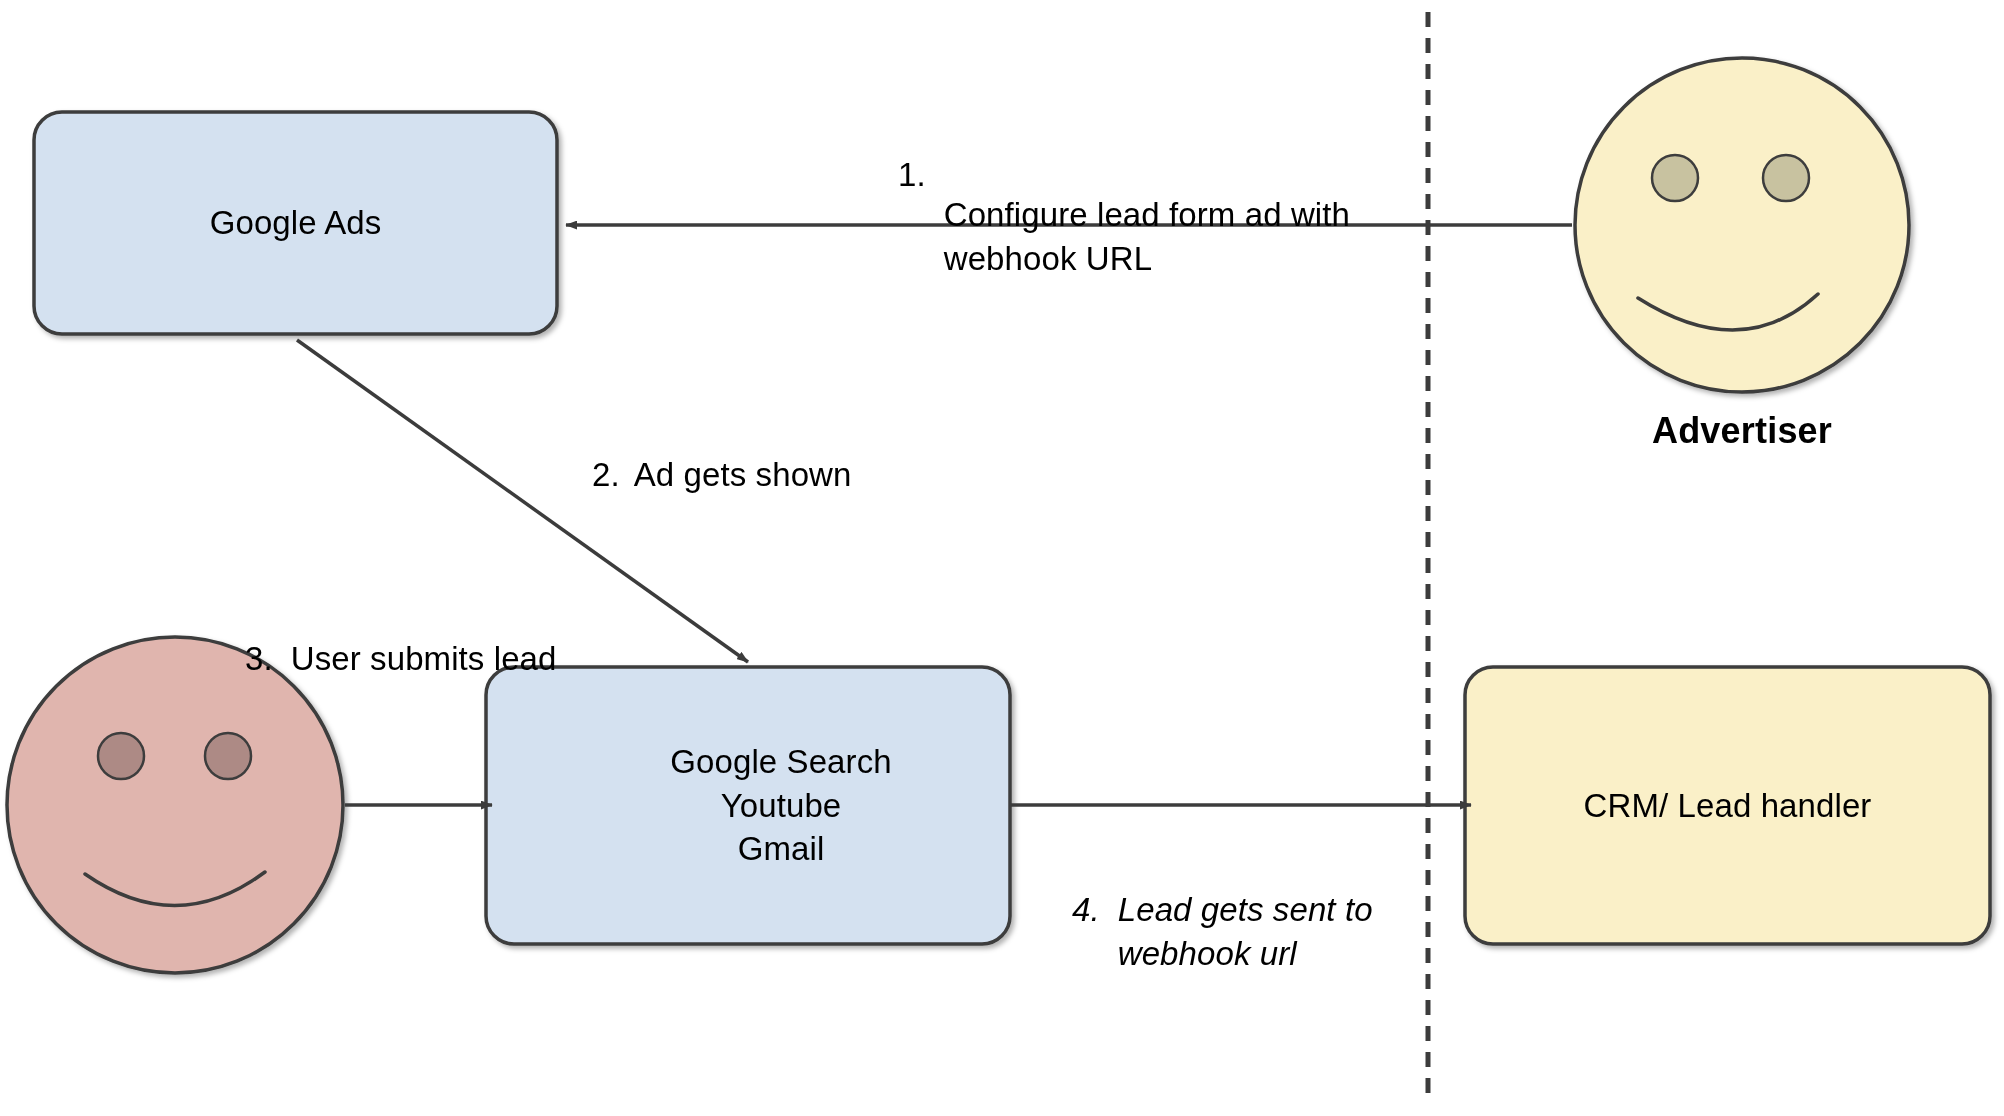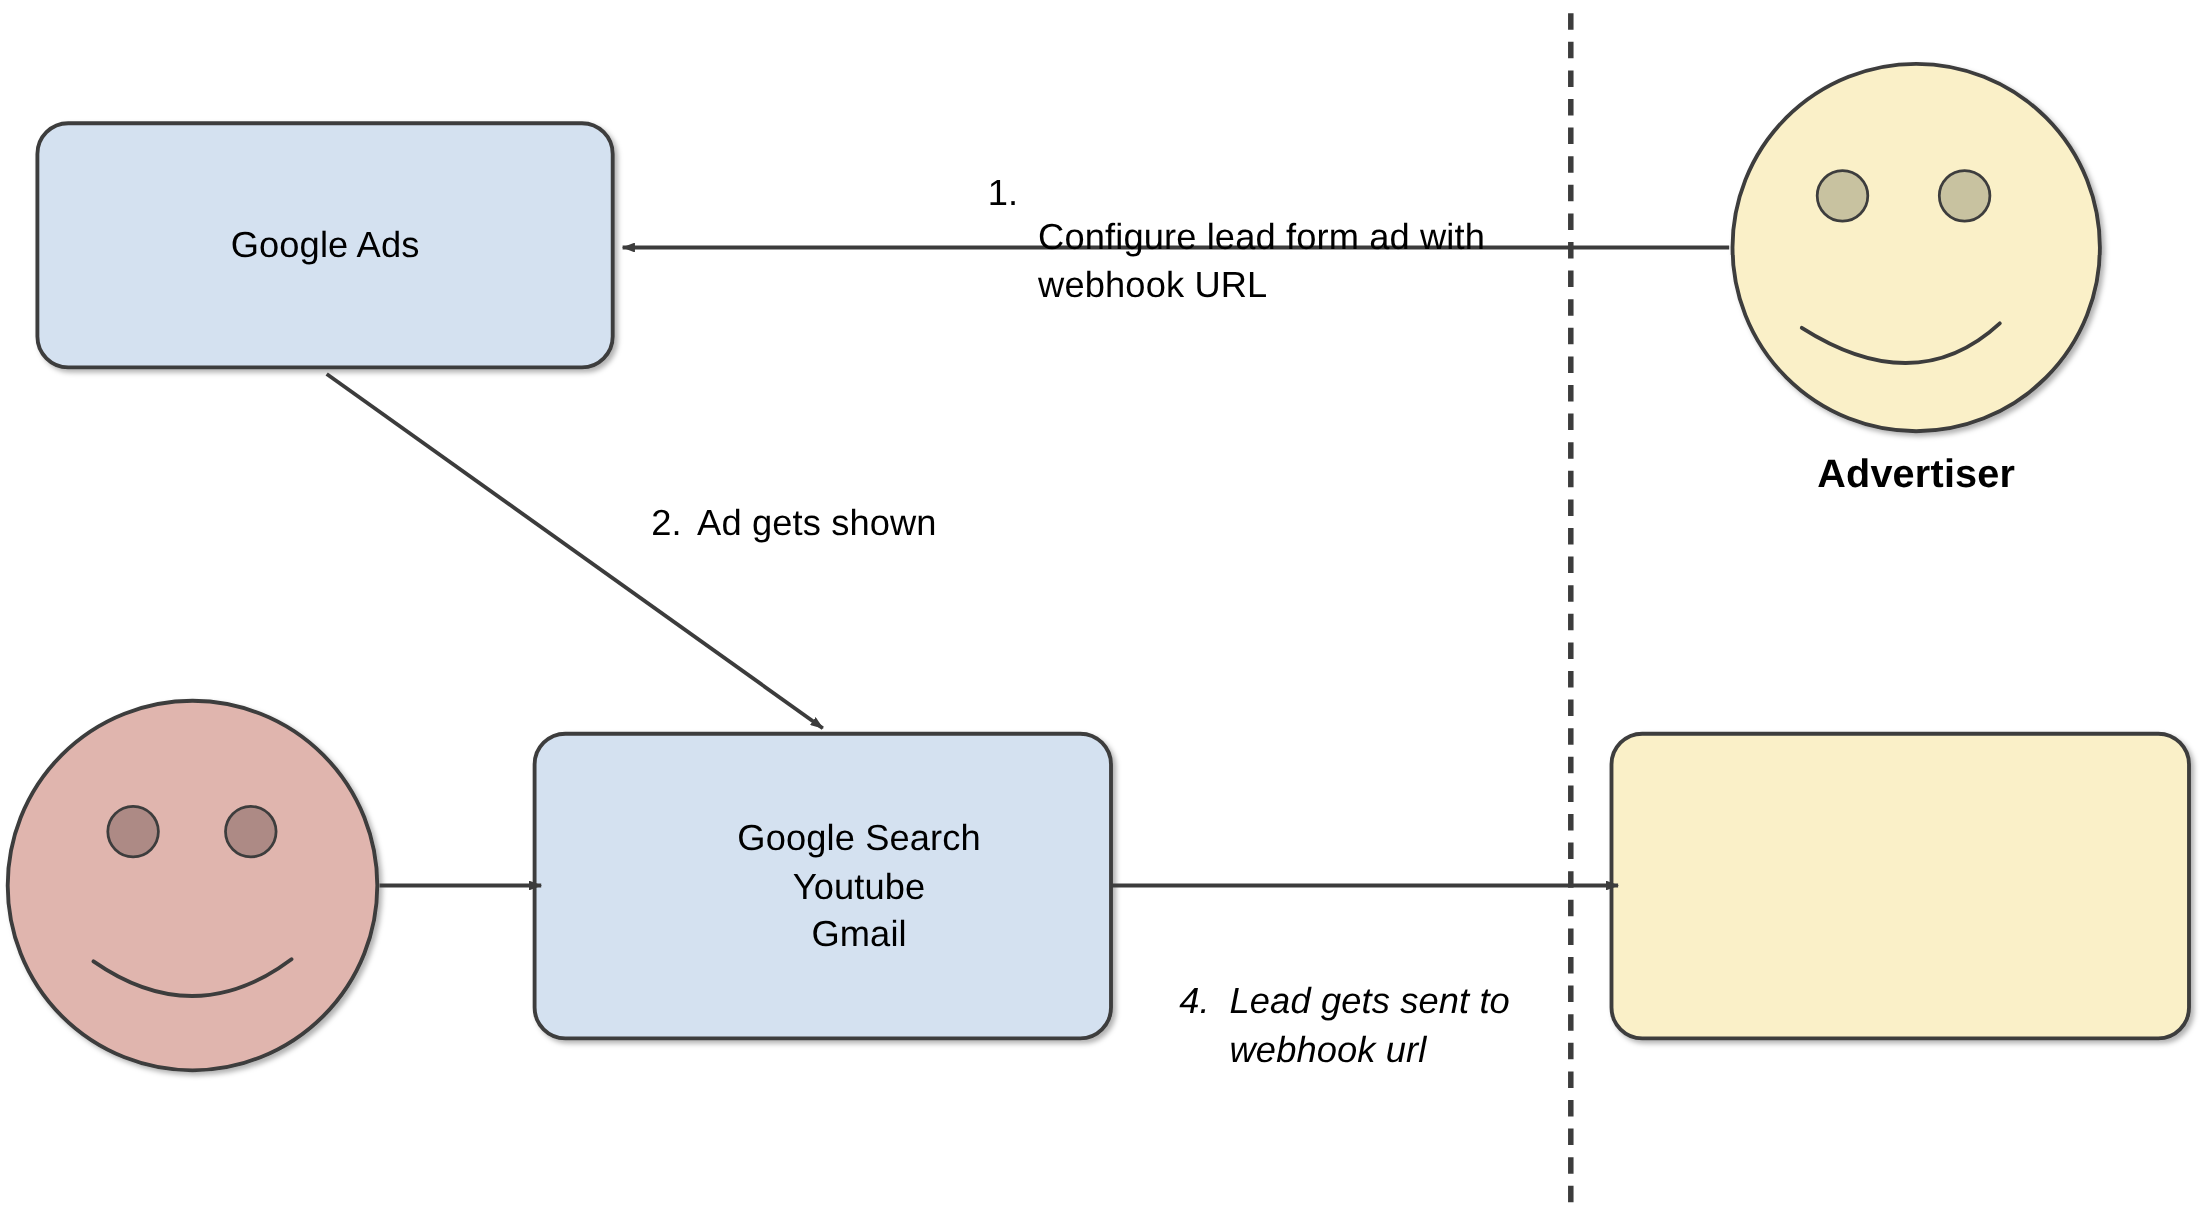--- a/index.html
+++ b/index.html
@@ -102,32 +102,36 @@
 
     <line x1="1010" y1="805" x2="1471" y2="805" stroke="#3c3c3c" stroke-width="3.5" marker-end="url(#arrowhead)"></line>
   </svg>
 
   <div class="node-label" style="left:34px; top:112px; width:523px; height:222px;text-align:center;">Google Ads</div>
 
   <div class="node-label" style="left:486px; top:667px; width:524px; height:277px;padding-left:33px;">Google Search
 Youtube
 Gmail</div>
 
+  <div class="node-label" style="left:1465px; top:667px; width:525px; height:277px;">CRM/ Lead handler</div>
 
   <div class="actor-caption" style="left:1592px; top:410px; width:300px;">Advertiser</div>
 
 
   <div class="edge-label" style="left:898px; top:108px; width:520px;">
     <span>1.</span><span style="display:inline-block;width:18px;"></span><span style="display: inline-block; vertical-align: top; white-space: pre-line; margin-top: 40px;">Configure lead form ad with
 webhook URL</span>
   </div>
 
   <div class="edge-label" style="left:568px; top:408px; width:420px;margin-left:24px;">
     <span>2.</span><span style="display:inline-block;width:14px;"></span><span style="display: inline-block; vertical-align: top; white-space: pre-line;">Ad gets shown</span>
   </div>
 
+  <div class="edge-label" style="left:245px; top:592px; width:420px;">
+    <span>3.</span><span style="display:inline-block;width:18px;"></span><span style="display: inline-block; vertical-align: top; white-space: pre-line;">User submits lead</span>
+  </div>
 
   <div class="edge-label" style="left:1072px; top:843px; width:380px;font-style:italic;">
     <span>4.</span><span style="display:inline-block;width:18px;"></span><span style="display: inline-block; vertical-align: top; white-space: pre-line;">Lead gets sent to
 webhook url</span>
   </div>
 
 </div>
 
 </body></html>

